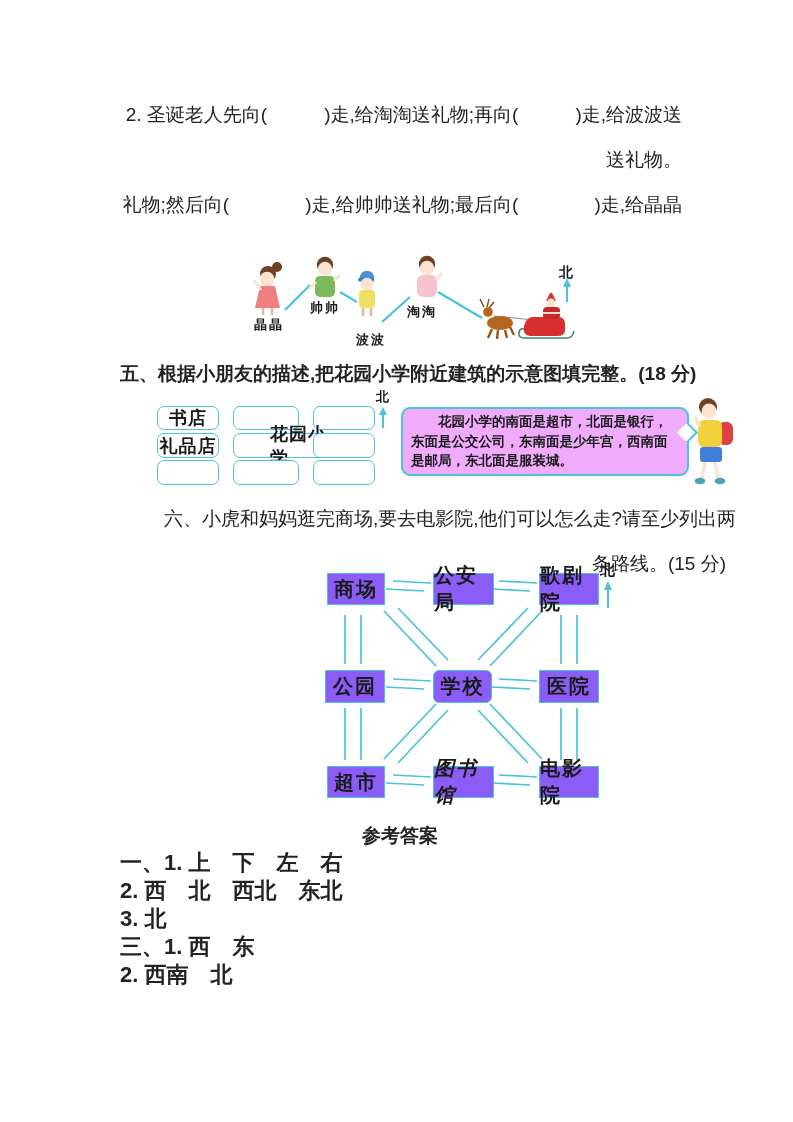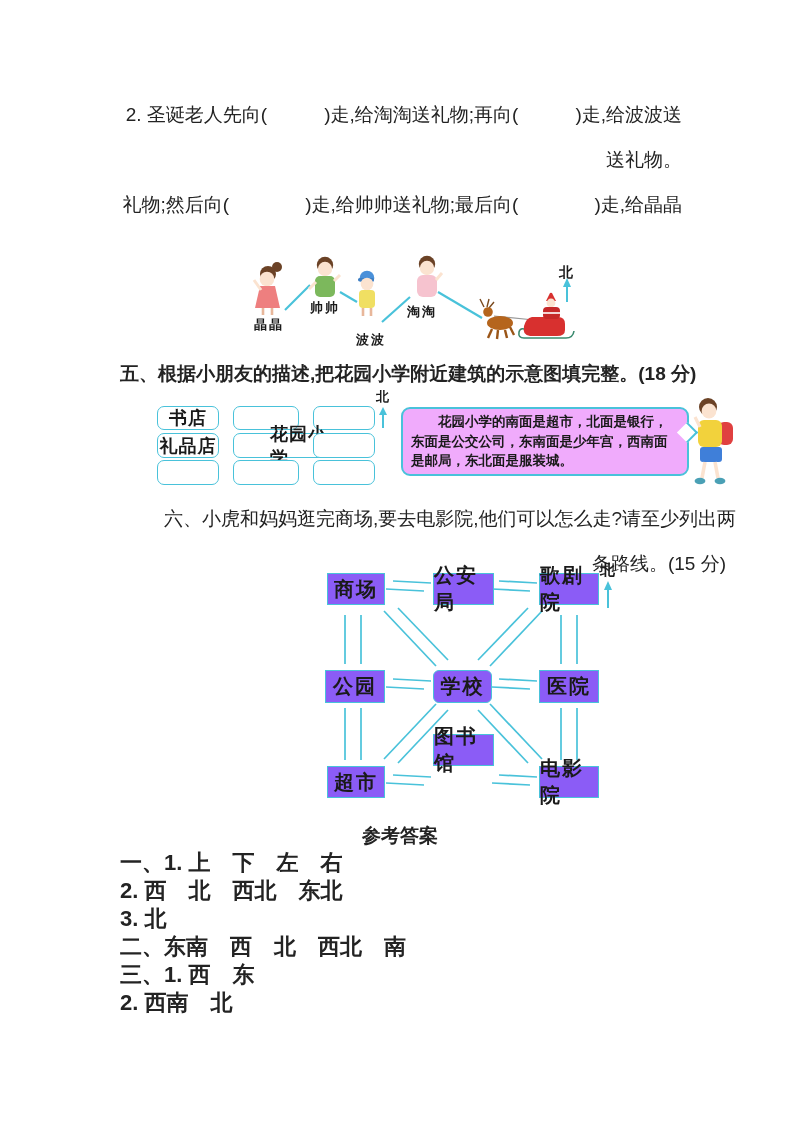--- a/index.html
+++ b/index.html
@@ -216,34 +216,33 @@
     </g>
   </svg>
 
   <div class="mbox" style="left:327px; top:573px; width:56px; height:30px;">商场</div>
   <div class="mbox" style="left:433px; top:573px; width:59px; height:30px;">公安局</div>
   <div class="mbox" style="left:539px; top:573px; width:58px; height:30px;">歌剧院</div>
   <div class="mbox" style="left:325px; top:670px; width:58px; height:31px;">公园</div>
   <div class="mbox" style="left:433px; top:670px; width:57px; height:31px;border-radius:6px;">学校</div>
   <div class="mbox" style="left:539px; top:670px; width:58px; height:31px;">医院</div>
   <div class="mbox" style="left:327px; top:766px; width:56px; height:30px;">超市</div>
-  <div class="mbox" style="left:433px; top:734px; width:59px; height:30px;">图书馆</div>
+  <div class="mbox" style="left:433px; top:766px; width:59px; height:30px;font-style:italic;">图书馆</div>
   <div class="mbox" style="left:539px; top:766px; width:58px; height:30px;">电影院</div>
 
   <div class="north" style="left:600px; top:561px;">
     <span class="nlabel" style="font-size:15px;">北</span>
     <svg width="12" height="27" viewBox="0 0 12 27" style="position:static;">
       <line x1="6" y1="27" x2="6" y2="6" stroke="#49c2da" stroke-width="2"></line>
       <polygon points="6,0 2,9 10,9" fill="#49c2da"></polygon>
     </svg>
   </div>
 
   <div class="ans-title">参考答案</div>
   <div class="ans-block">
     <div class="aline">一、1. 上　下　左　右</div>
     <div class="aline">2. 西　北　西北　东北</div>
     <div class="aline">3. 北</div>
-    <div class="aline">二、东南　西　北　西北　南</div>
     <div class="aline">三、1. 西　东</div>
     <div class="aline">2. 西南　北</div>
   </div>
 
 </div>
 
 </body></html>

